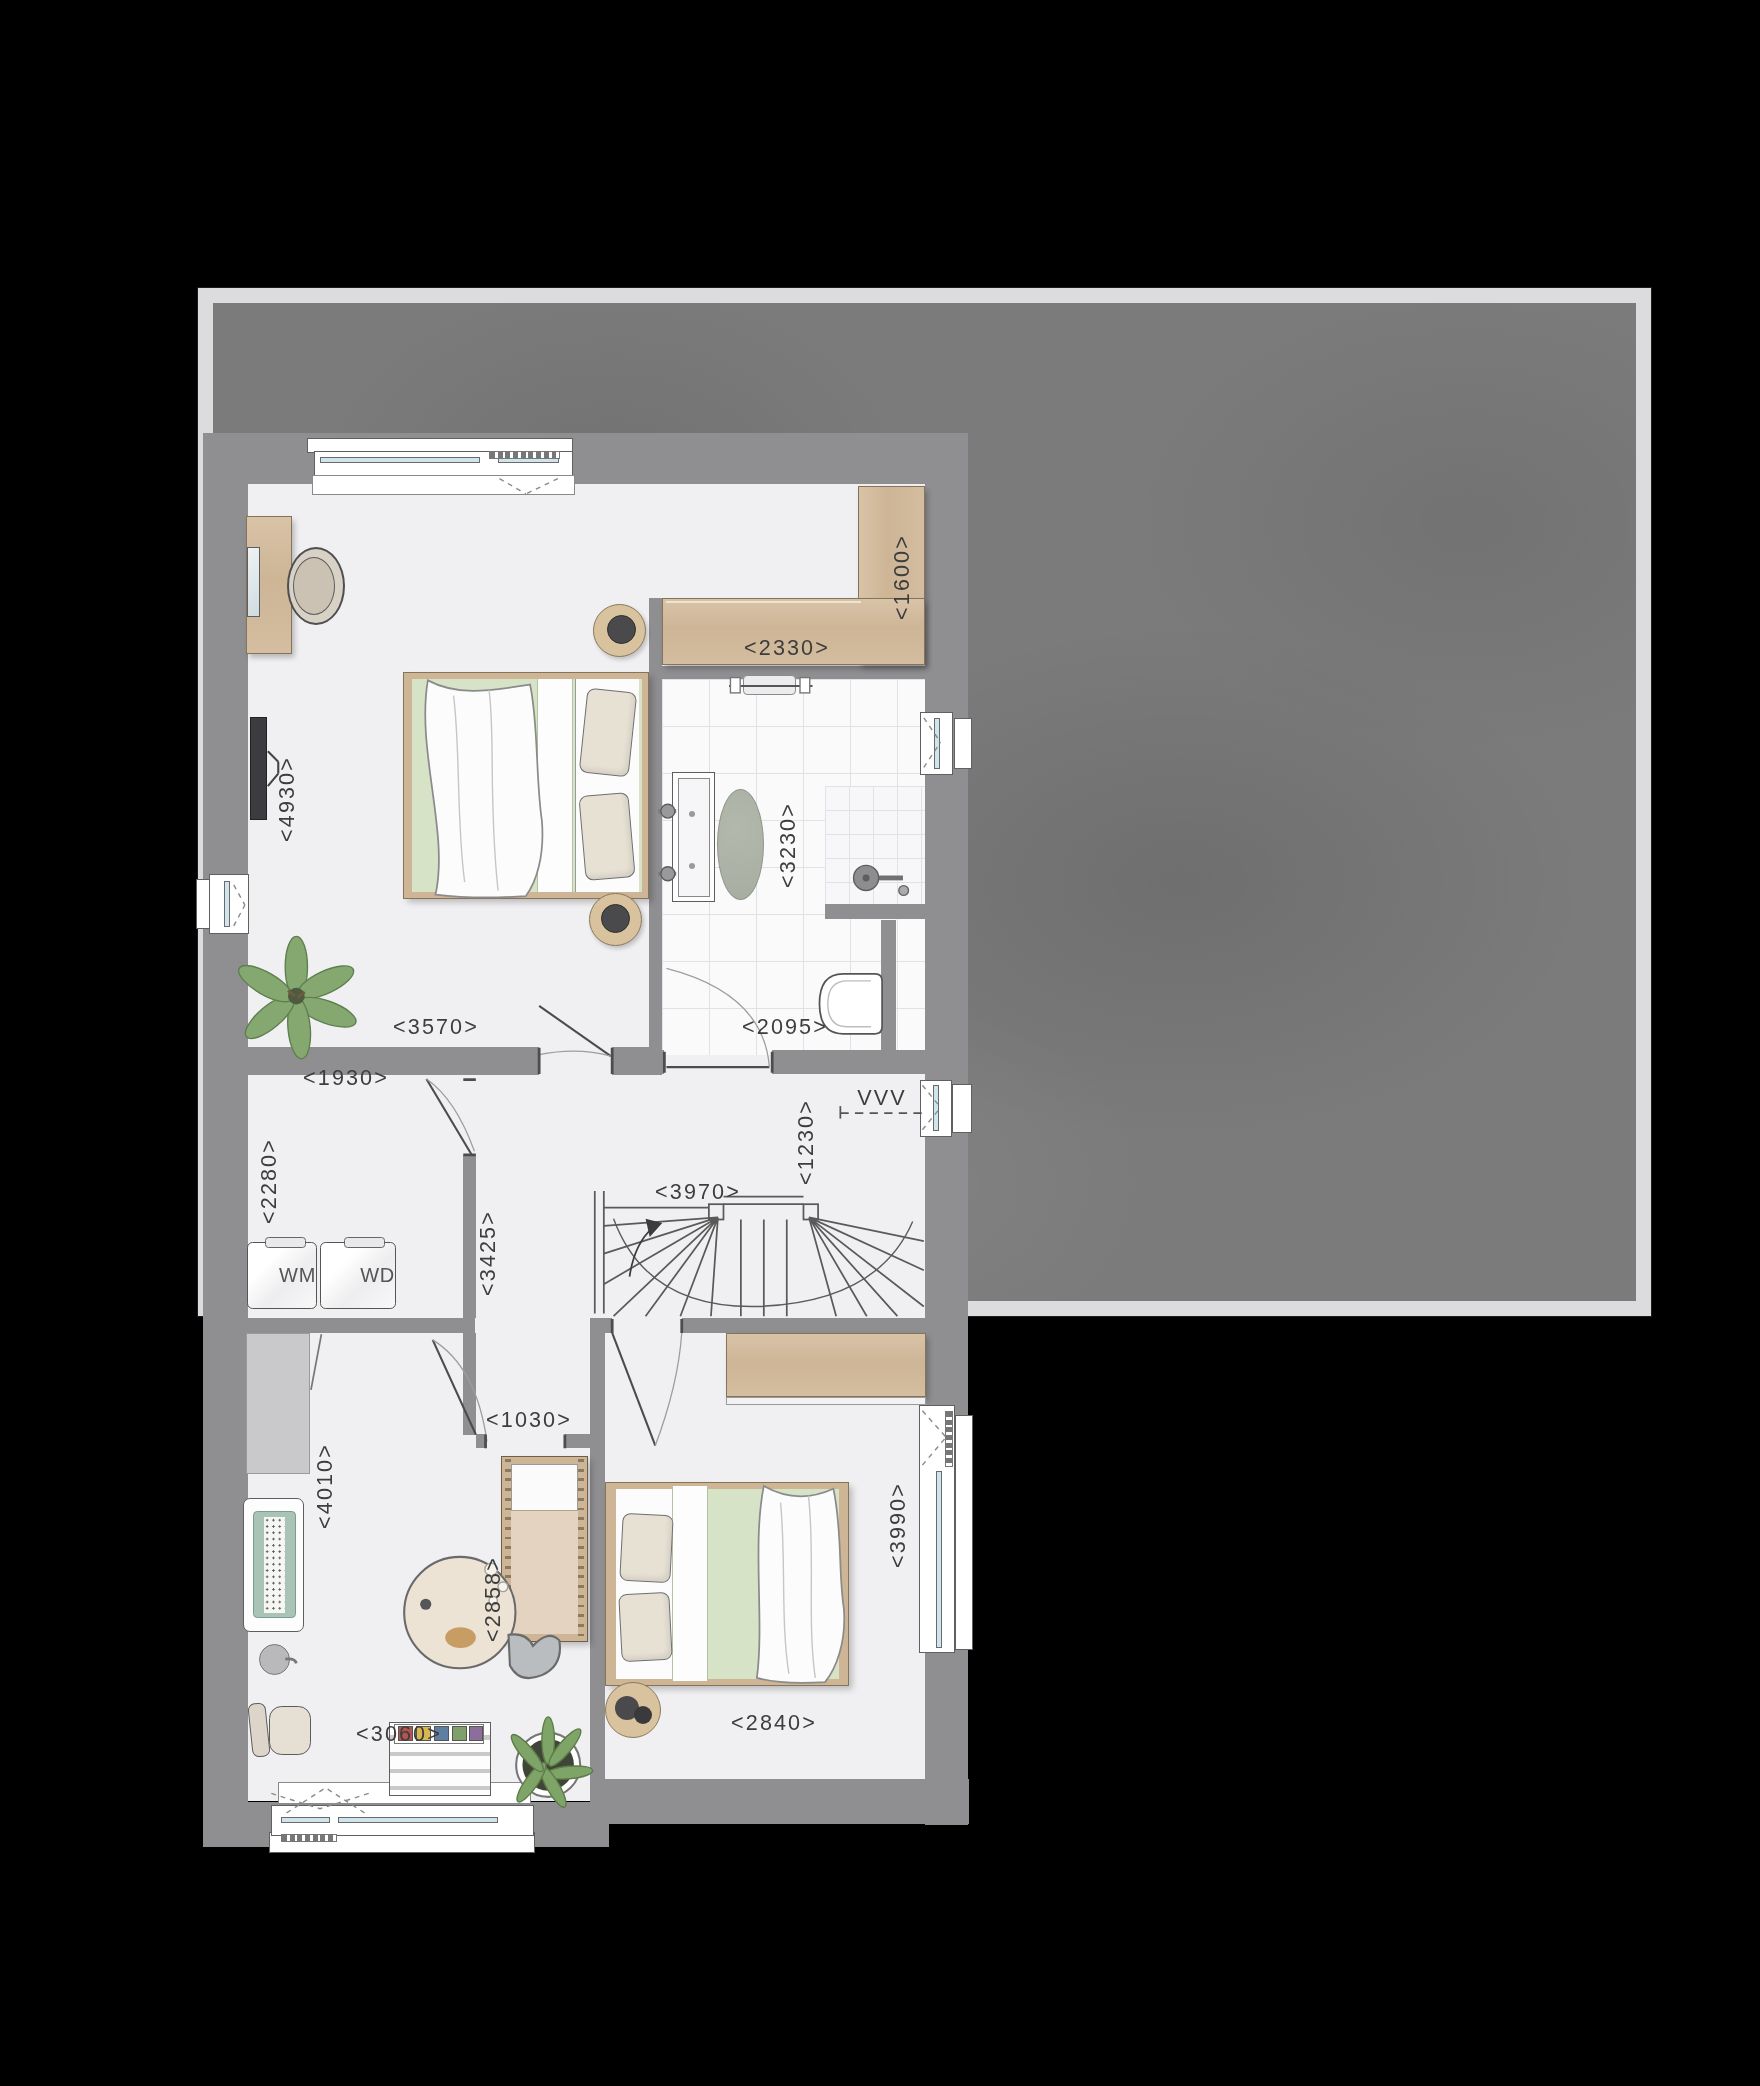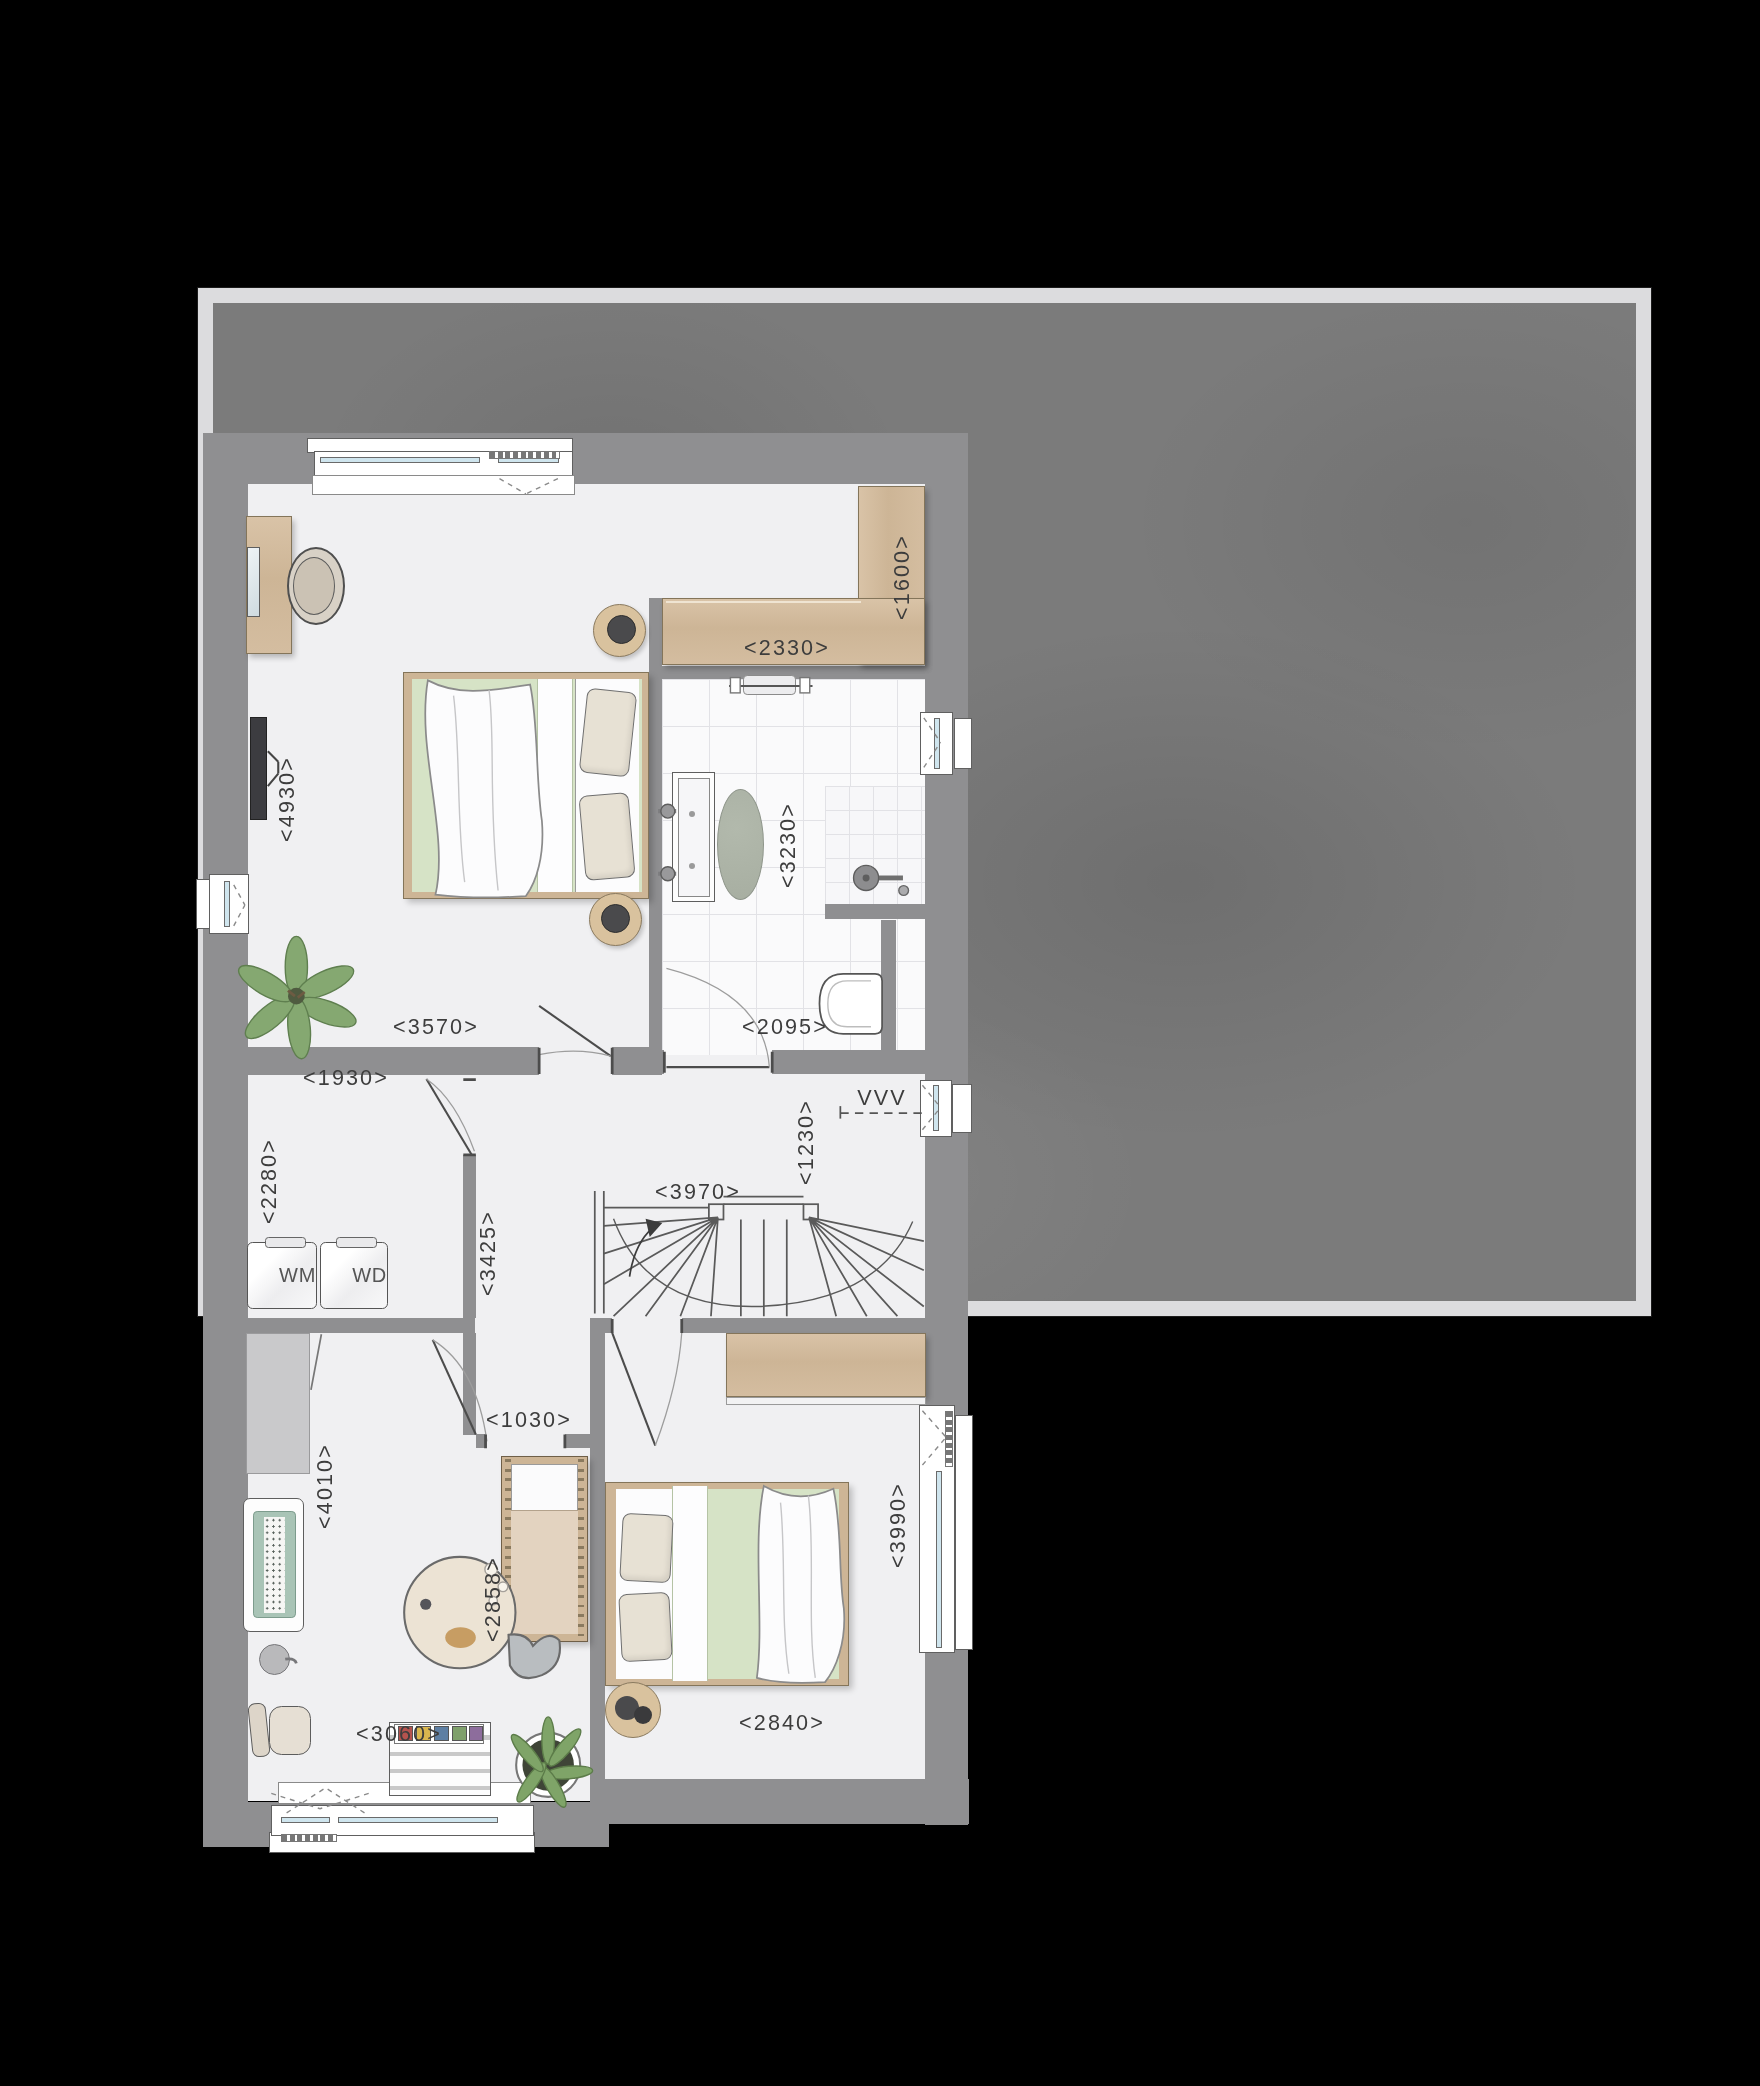--- a/index.html
+++ b/index.html
@@ -130,21 +130,21 @@
   <div class="abs white-box" style="left:672px;top:772px;width:43px;height:130px;"></div>
   <div class="abs" style="left:678px;top:778px;width:32px;height:119px;background:#f6f6f8;border:0.7px solid #888;"></div>
   <div class="abs circle" style="left:689px;top:811px;width:6.3px;height:6.3px;background:#9a9a9a;"></div>
   <div class="abs circle" style="left:689px;top:863px;width:6.3px;height:6.3px;background:#9a9a9a;"></div>
   <div class="abs circle" style="left:717px;top:789px;width:47px;height:111px;background:radial-gradient(circle at 40% 35%, #b2b9ac, #a7aea1);border:0.7px solid #8e958a;"></div>
   <div class="abs" style="left:743px;top:675px;width:53px;height:19.5px;background:#ececee;border:1.4px solid #8a8a8a;border-radius:4.2px;"></div>
 
   <div class="abs appl" style="left:247px;top:1242px;width:70px;height:67px;">
       <span>WM</span>
     </div>
-  <div class="abs appl" style="left:320px;top:1242px;width:68px;height:67px;">
+  <div class="abs appl" style="left:320px;top:1242px;width:76px;height:67px;">
       <span>WD</span>
     </div>
 
   <div class="abs wood" style="left:726px;top:1333px;width:200px;height:64px;"></div>
   <div class="abs" style="left:726px;top:1397px;width:200px;height:8.3px;background:#f2f2f3;border:0.7px solid #9a9a9a;"></div>
   <div class="abs" style="left:605px;top:1482px;width:244px;height:204px;background:#cdb596;border:1.4px solid #84755a;box-shadow:3.5px 4.2px 6.3px rgba(0,0,0,.22);"></div>
   <div class="abs" style="left:616px;top:1489px;width:223px;height:190px;background:#d6e3c6;"></div>
   <div class="abs" style="left:616px;top:1489px;width:58px;height:190px;background:#fcfcfd;border-right:1.4px solid #9a9a9a;"></div>
   <div class="abs" style="left:672px;top:1486px;width:36px;height:195px;background:#fdfdfe;border-left:1.4px solid #b5c3a5;border-right:1.4px solid #b5c3a5;"></div>
   <div class="abs pillow" style="left:621px;top:1514px;width:51px;height:68px;transform:rotate(3deg);"></div>
@@ -300,17 +300,17 @@
       <div class="lbl" style="left: 346px; top: 1078px;">&lt;1930&gt;</div>
       <div class="lbl" style="left: 785px; top: 1027px;">&lt;2095&gt;</div>
       <div class="lbl vert" style="left: 269px; top: 1181px;">&lt;2280&gt;</div>
       <div class="lbl vert" style="left: 806px; top: 1142px;">&lt;1230&gt;</div>
       <div class="lbl" style="left: 698px; top: 1192px;">&lt;3970&gt;</div>
       <div class="lbl vert" style="left: 488px; top: 1253px;">&lt;3425&gt;</div>
       <div class="lbl" style="left: 529px; top: 1420px;">&lt;1030&gt;</div>
       <div class="lbl vert" style="left: 325px; top: 1486px;">&lt;4010&gt;</div>
       <div class="lbl vert" style="left: 493px; top: 1599px;">&lt;2858&gt;</div>
       <div class="lbl" style="left: 399px; top: 1734px;">&lt;3060&gt;</div>
-      <div class="lbl" style="left: 774px; top: 1723px; margin-left: 8px;">&lt;2840&gt;</div>
+      <div class="lbl" style="left: 774px; top: 1723px;">&lt;2840&gt;</div>
       <div class="lbl vert" style="left: 898px; top: 1525px;">&lt;3990&gt;</div>
     </div>
 </div>
 
 
 </body></html>

